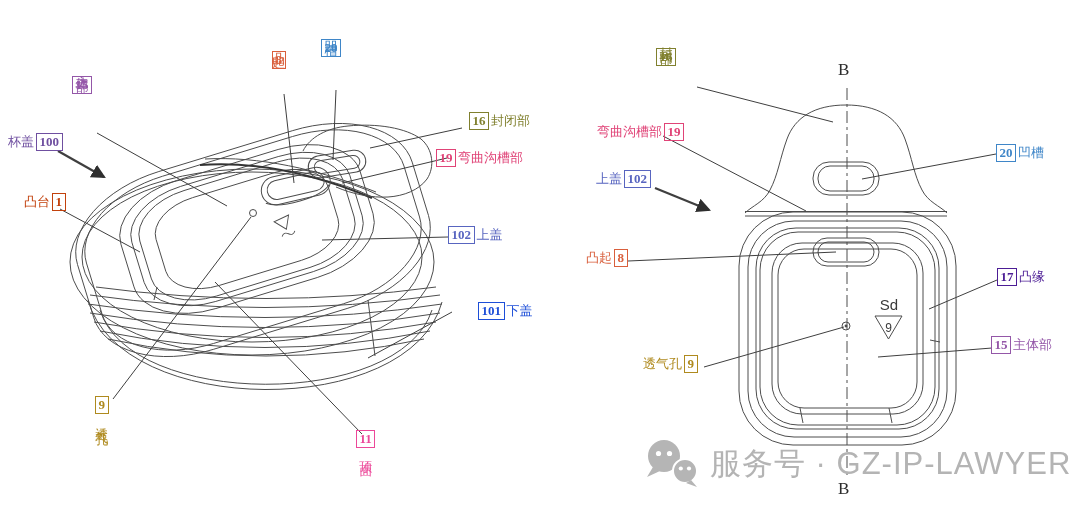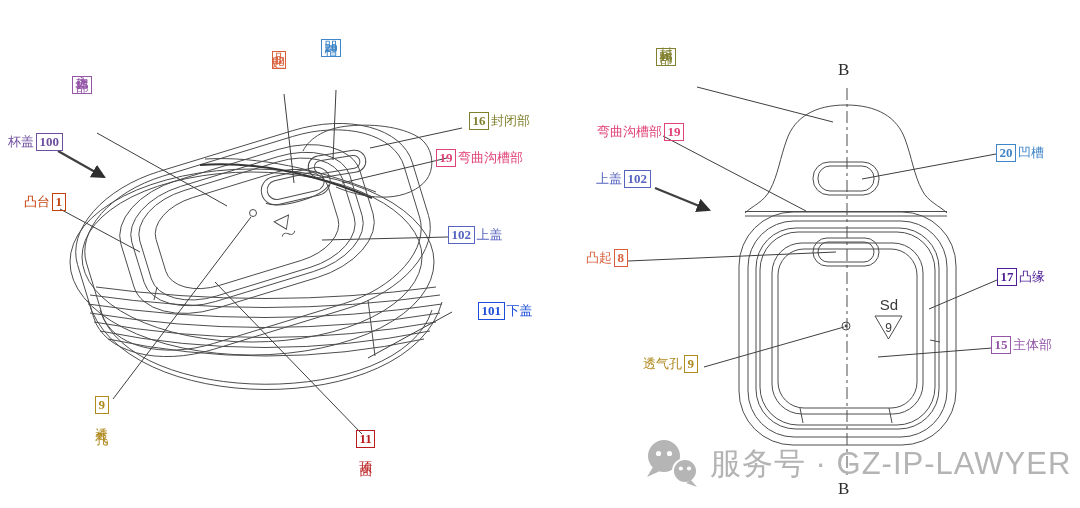--- a/index.html
+++ b/index.html
@@ -178,21 +178,21 @@
     <span>上盖</span>
   </div>
   <div class="lbl" style="left: 450px; top: 302px; color: #1d4ed8; margin-left: 28px;">
     <span class="num">101</span>
     <span>下盖</span>
   </div>
   <div class="lbl v" style="left: 95px; top: 396px; color: rgb(175, 138, 30);">
     <span class="num">9</span>
     <span class="vtxt">透气孔</span>
   </div>
-  <div class="lbl v" style="left: 356px; top: 430px; color: #b91c1c;">
+  <div class="lbl v" style="left: 356px; top: 430px; color: #ec4899;">
     <span class="num">11</span>
     <span class="vtxt">顶面</span>
   </div>
 
   <div class="lbl v" style="left: 656px; top: 36px; color: rgb(128, 128, 46);">
     <span class="vtxt">封闭部</span>
     <span class="num">16</span>
   </div>
   <div class="secmark" style="left:838px;top:60px">B</div>
   <div class="lbl" style="left: 597px; top: 123px; color: rgb(224, 67, 119);">

